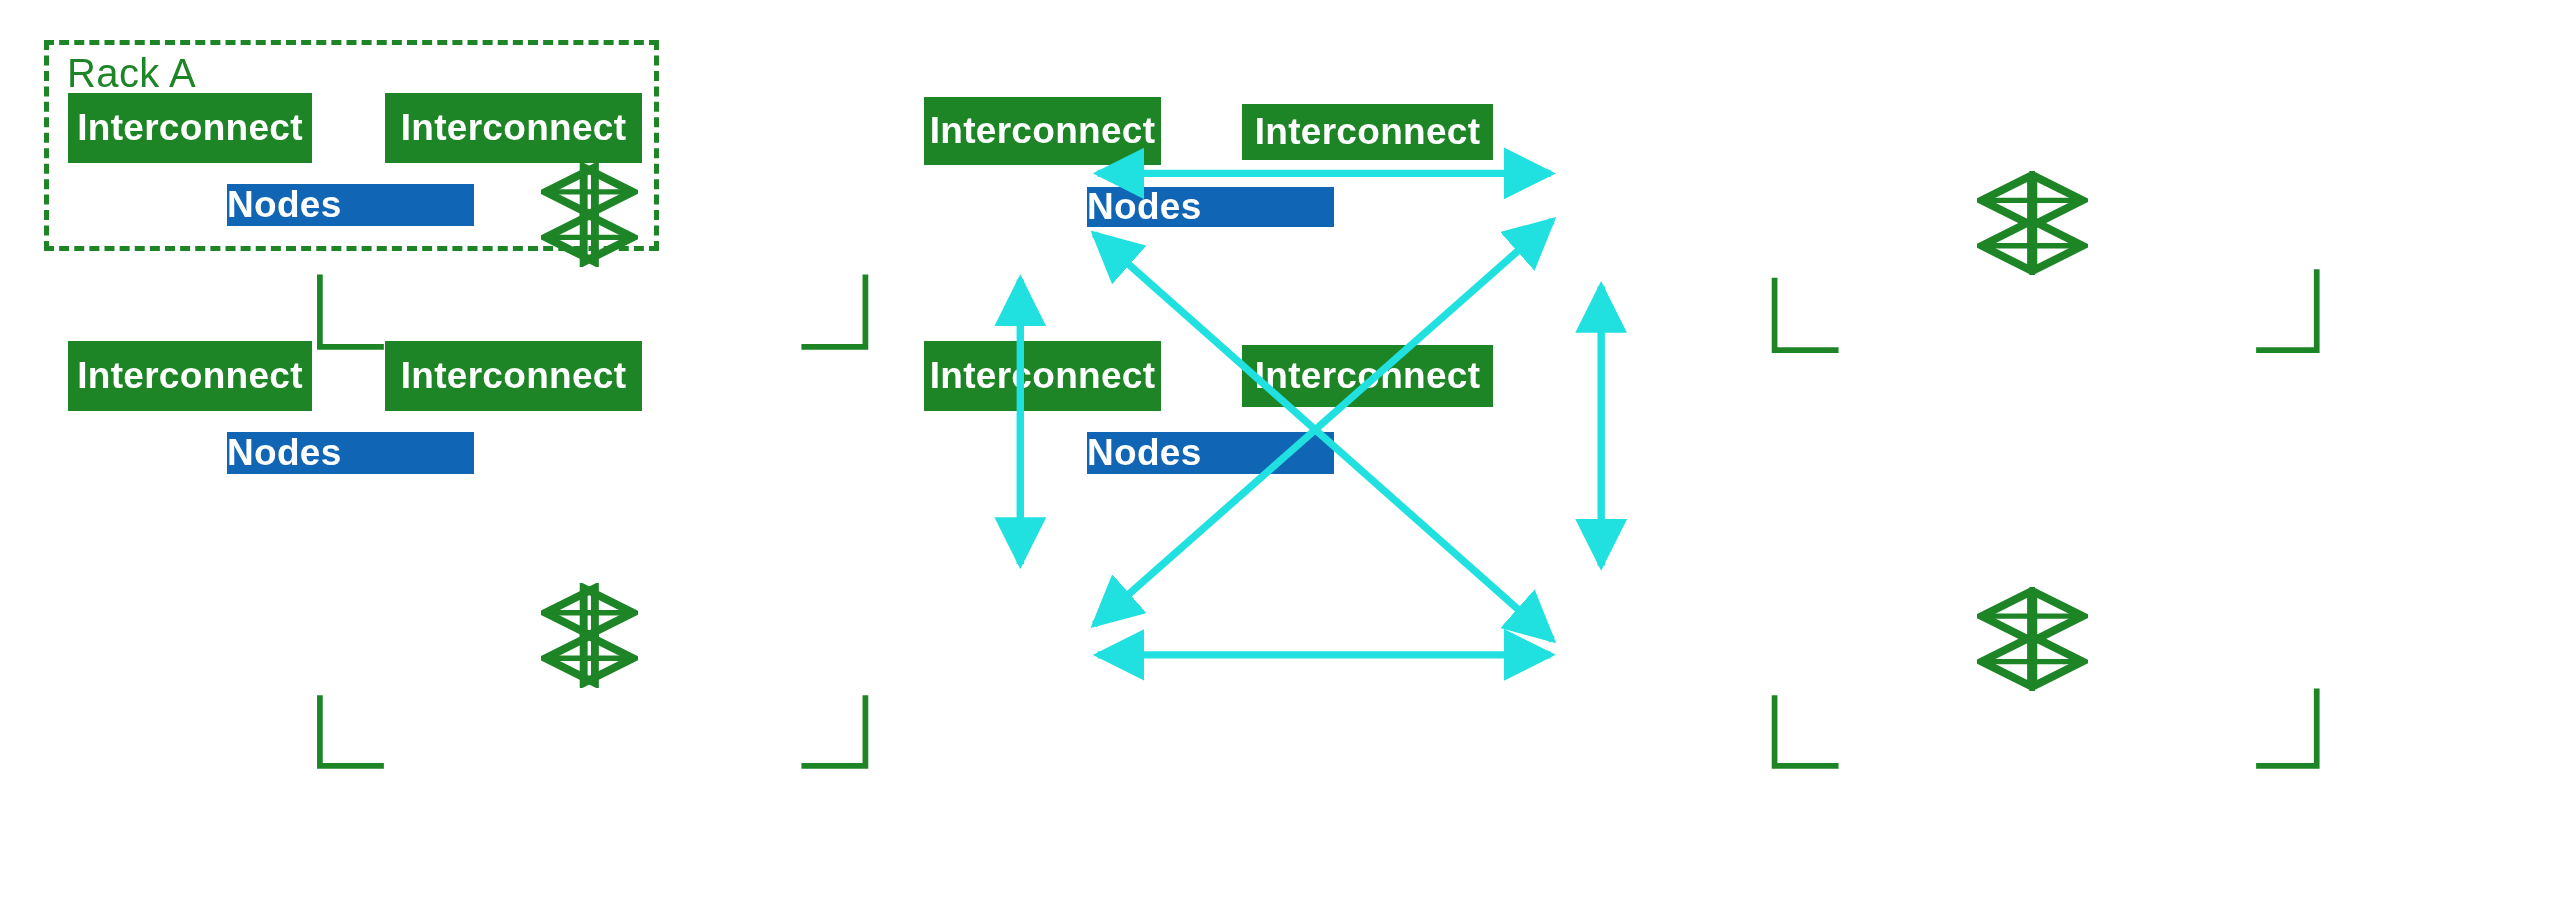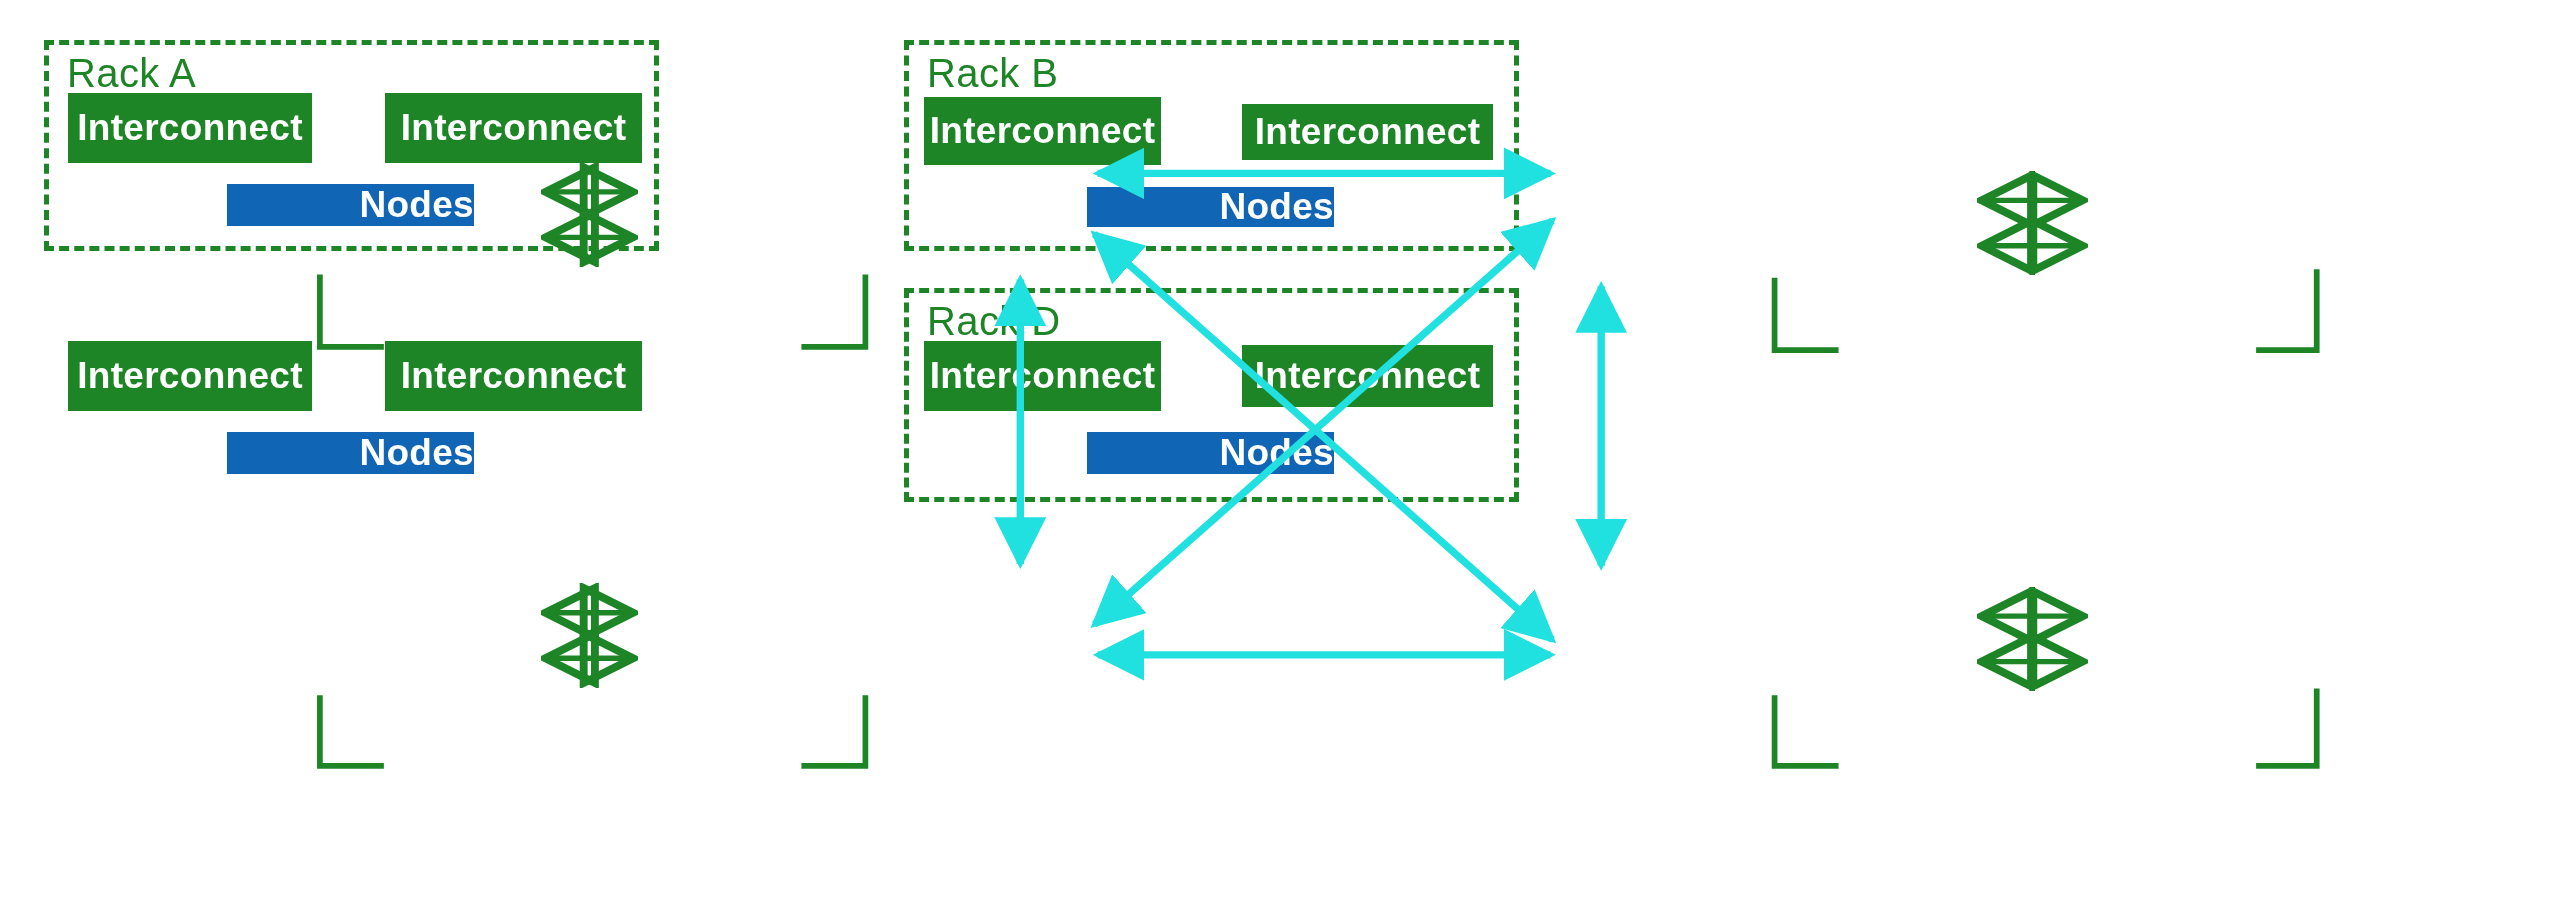--- a/index.html
+++ b/index.html
@@ -12,21 +12,21 @@
         border:5px dashed #1E8527;}
   .rack-label{position:absolute;left:18px;top:6px;
         font-size:40px;font-weight:normal;color:#1E8527;
         letter-spacing:0.4px;white-space:nowrap;}
 
   
   .ic{position:absolute;background:#1E8527;color:#ffffff;
       display:flex;align-items:center;justify-content:center;
       font-size:37px;font-weight:bold;letter-spacing:0.3px;}
   .nodes{position:absolute;background:#1165B5;color:#ffffff;
-      display:flex;align-items:center;justify-content:flex-end;
+      display:flex;align-items:center;justify-content:flex-start;
       font-size:37px;font-weight:bold;letter-spacing:0.3px;}
 
   
   .ovl{position:absolute;left:0;top:0;width:2576px;height:904px;
        pointer-events:none;overflow:visible;}
 </style>
 </head>
 <body>
 
 <div id="stage">
@@ -37,46 +37,40 @@
   <div class="ic" style="left:68px;top:93px;width:244px;height:70px;">
     <span>Interconnect</span>
   </div>
   <div class="ic" style="left:385px;top:93px;width:257px;height:70px;">
     <span>Interconnect</span>
   </div>
   <div class="nodes" style="left:227px;top:184px;width:247px;height:42px;">
     <span>Nodes</span>
   </div>
 
-  <div class="rack" style="left:904px;top:40px;width:615px;height:211px;">
-    <div class="rack-label">Rack B</div>
-  </div>
   <div class="ic" style="left:924px;top:97px;width:237px;height:68px;">
     <span>Interconnect</span>
   </div>
   <div class="ic" style="left:1242px;top:104px;width:251px;height:56px;">
     <span>Interconnect</span>
   </div>
   <div class="nodes" style="left:1087px;top:187px;width:247px;height:40px;">
     <span>Nodes</span>
   </div>
 
   <div class="ic" style="left:68px;top:341px;width:244px;height:70px;">
     <span>Interconnect</span>
   </div>
   <div class="ic" style="left:385px;top:341px;width:257px;height:70px;">
     <span>Interconnect</span>
   </div>
   <div class="nodes" style="left:227px;top:432px;width:247px;height:42px;">
     <span>Nodes</span>
   </div>
 
-  <div class="rack" style="left:904px;top:288px;width:615px;height:214px;">
-    <div class="rack-label">Rack D</div>
-  </div>
   <div class="ic" style="left:924px;top:341px;width:237px;height:70px;">
     <span>Interconnect</span>
   </div>
   <div class="ic" style="left:1242px;top:345px;width:251px;height:62px;">
     <span>Interconnect</span>
   </div>
   <div class="nodes" style="left:1087px;top:432px;width:247px;height:42px;">
     <span>Nodes</span>
   </div>
 

